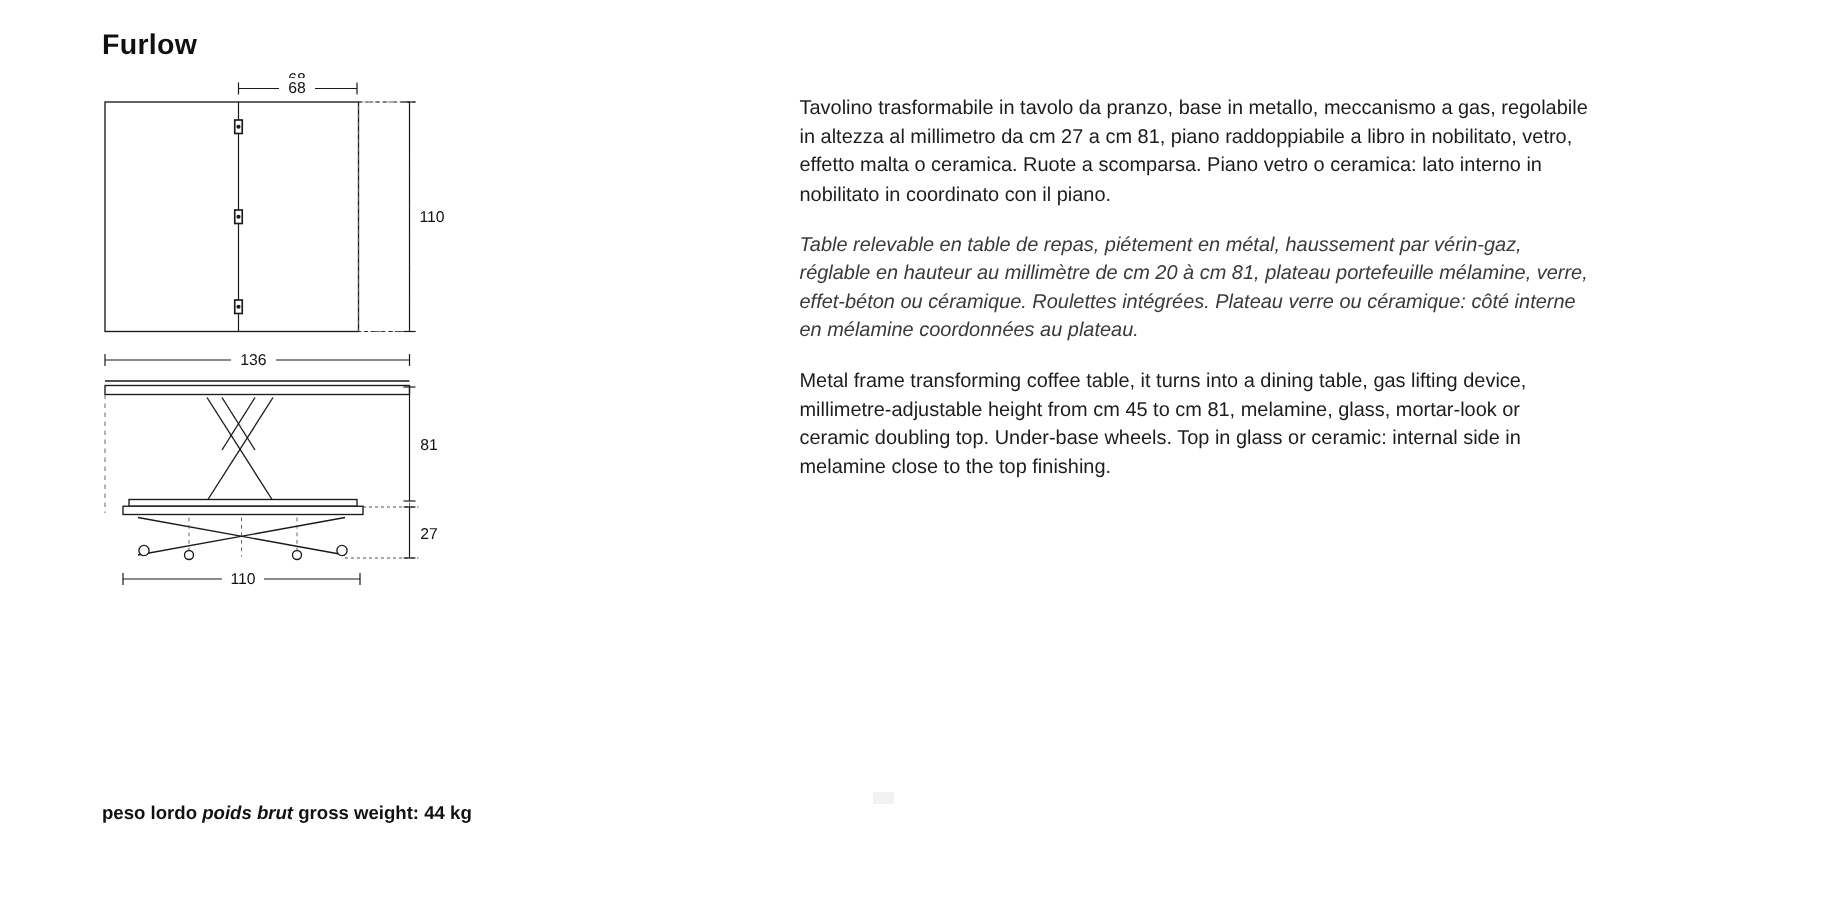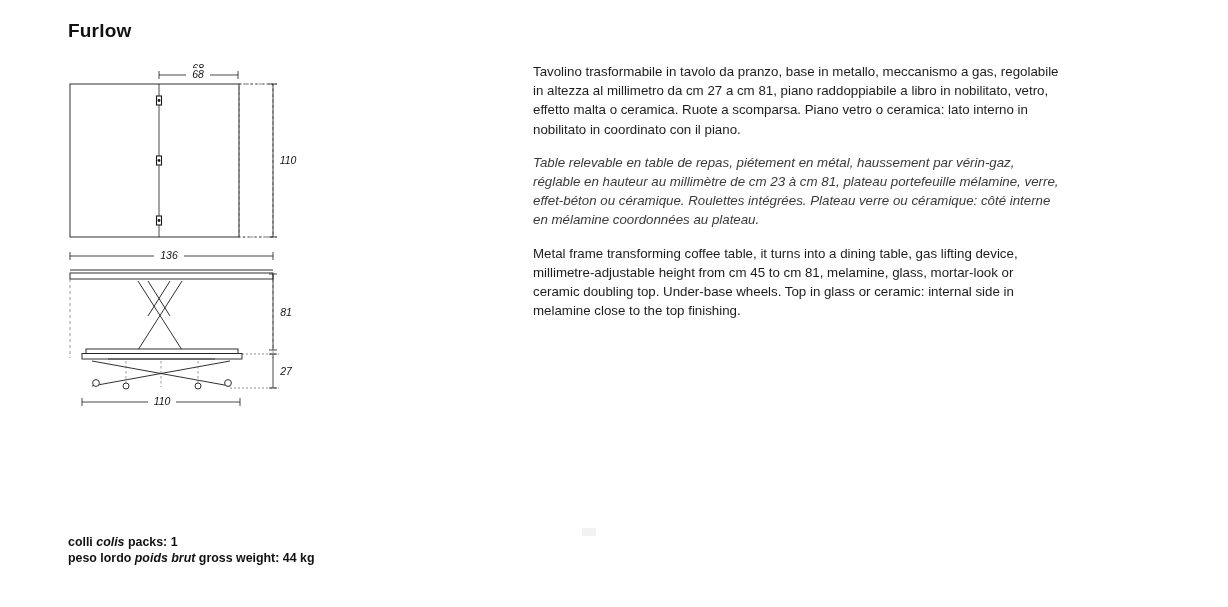--- a/index.html
+++ b/index.html
@@ -30,24 +30,23 @@
     font-size: 19px;
     font-weight: bold;
     letter-spacing: 0.2px;
     color: #111;
   }
 
   
   .drawing-area {
     position: absolute;
     left: 60px;
-    top: 58px;
+    top: 42px;
     width: 300px;
     height: 360px;
-    font-style: italic;
   }
 
   
   .desc {
     position: absolute;
     left: 533px;
     top: 62px;
     width: 530px;
     font-size: 13.3px;
     line-height: 19.2px;
@@ -201,33 +200,27 @@
         <line x1="22" y1="340" x2="22" y2="348"></line>
         <line x1="180" y1="340" x2="180" y2="348"></line>
       </g>
       <rect x="88" y="337" width="28" height="12" fill="#ffffff"></rect>
       <text x="102" y="347" text-anchor="middle" font-family="Liberation Sans, sans-serif" font-size="10.5" fill="#111">110</text>
     </svg>
   </div>
 
   <div class="desc">
     <p class="it">Tavolino trasformabile in tavolo da pranzo, base in metallo, meccanismo a gas, regolabile in altezza al millimetro da cm 27 a cm 81, piano raddoppiabile a libro in nobilitato, vetro, effetto malta o ceramica. Ruote a scomparsa. Piano vetro o ceramica: lato interno in nobilitato in coordinato con il piano.</p>
-    <p class="fr">Table relevable en table de repas, piétement en métal, haussement par vérin-gaz, réglable en hauteur au millimètre de cm 23 à cm 81, plateau portefeuille mélamine, verre, effet-béton ou céramique. Roulettes intégrées. Plateau verre ou céramique: côté interne en mélamine coordonnées au plateau.</p>
+    <p class="fr">Table relevable en table de repas, piétement en métal, haussement par vérin-gaz, réglable en hauteur au millimètre de cm 20 à cm 81, plateau portefeuille mélamine, verre, effet-béton ou céramique. Roulettes intégrées. Plateau verre ou céramique: côté interne en mélamine coordonnées au plateau.</p>
     <p class="en">Metal frame transforming coffee table, it turns into a dining table, gas lifting device, millimetre-adjustable height from cm 45 to cm 81, melamine, glass, mortar-look or ceramic doubling top. Under-base wheels. Top in glass or ceramic: internal side in melamine close to the top finishing.</p>
   </div>
 
   <div class="artifact"></div>
 
   <div class="specs">
-    <div class="row">
-      <b>colli</b>
-      <i>colis</i>
-      <b>packs:</b>
-      <b>1</b>
-    </div>
     <div class="row">
       <b>peso lordo</b>
       <i>poids brut</i>
       <b>gross weight:</b>
       <b>44 kg</b>
     </div>
   </div>
 
 </div>
 

